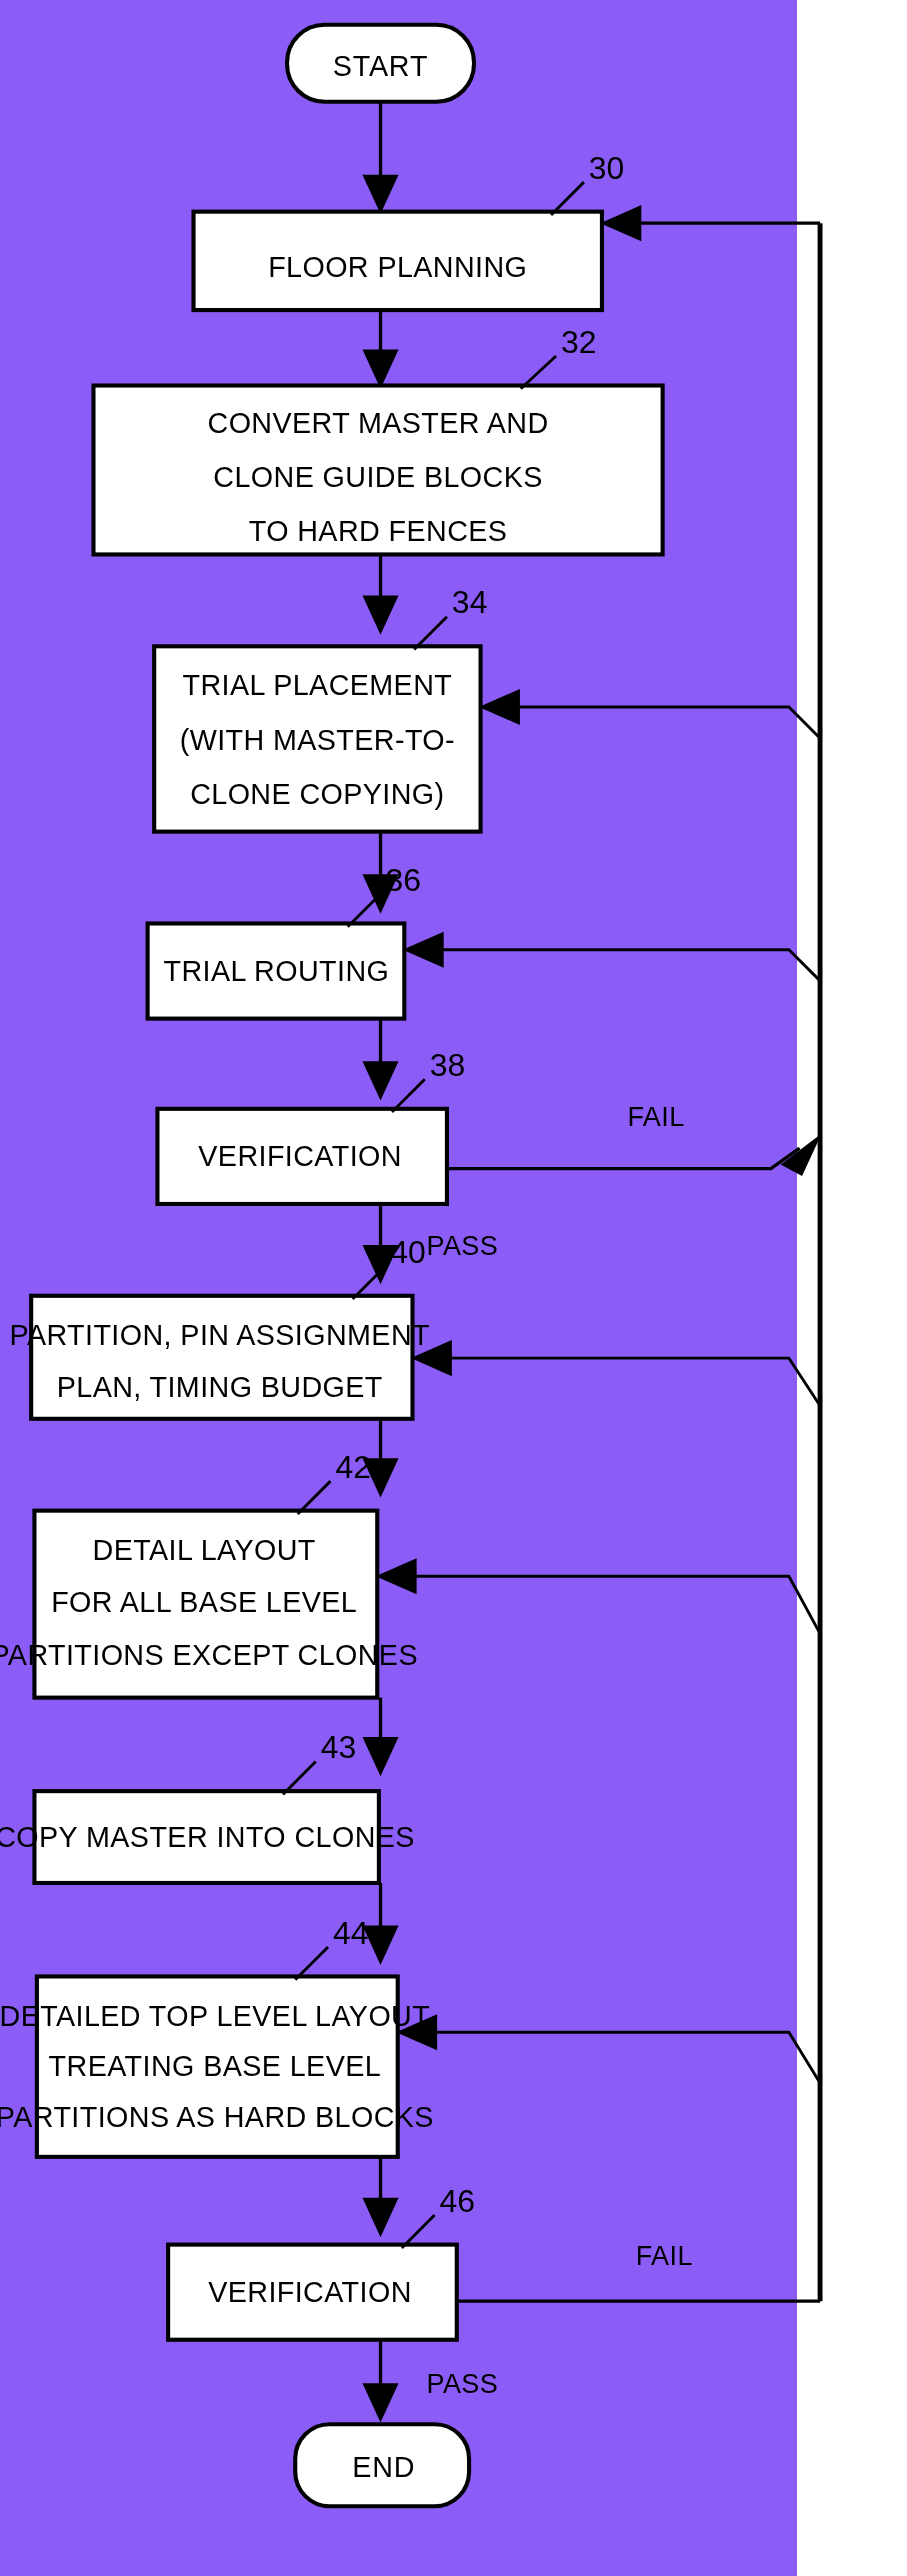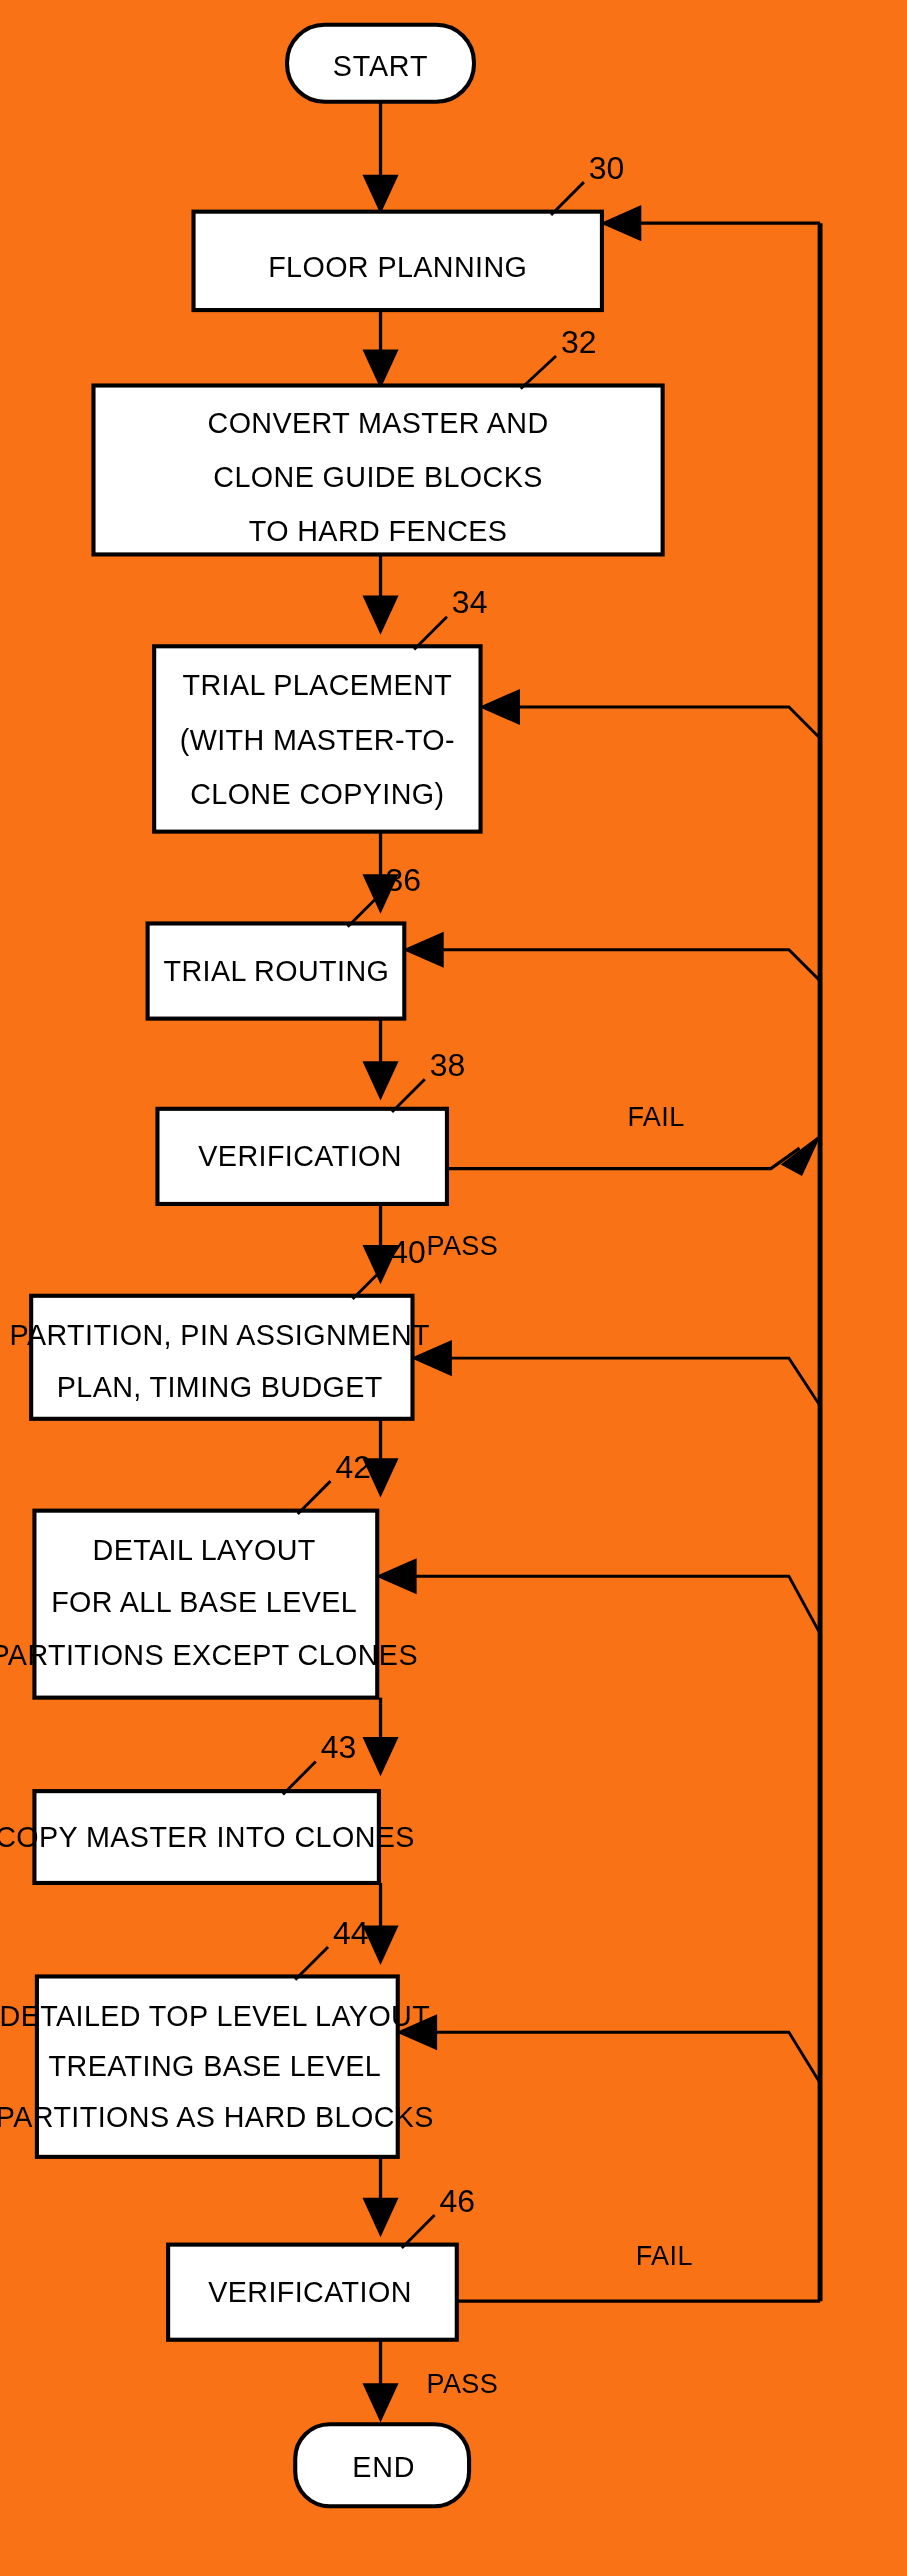--- a/index.html
+++ b/index.html
@@ -1,17 +1,17 @@
 <!DOCTYPE html>
 <html style="font-size:13px"><head>
 <meta charset="utf-8">
 <style>
   html,body{margin:0;padding:0;background:#ffffff;}
   body{width:907px;height:2576px;overflow:hidden;font-family:"Liberation Sans",sans-serif;}
-  #stage{position:relative;width:907px;height:2576px;background:#f97316;}
+  #stage{position:relative;width:797px;height:2576px;background:#8b5cf6;}
   svg#flow{position:absolute;inset:0;width:907px;height:2576px;}
   .node-rect{fill:#ffffff;stroke:#000000;stroke-width:5;}
   .term-rect{fill:#ffffff;stroke:#000000;stroke-width:5;}
   .conn{stroke:#000000;stroke-width:4;fill:none;}
   .conn-thin{stroke:#000000;stroke-width:3.5;fill:none;}
   .bus{stroke:#000000;stroke-width:6;fill:none;}
   .arrow-solid{fill:#000000;stroke:none;}
   .leader{stroke:#000000;stroke-width:3.5;fill:none;}
   text{font-family:"Liberation Sans",sans-serif;fill:#000000;}
   .t-node{font-size:35px;letter-spacing:0.5px;}

